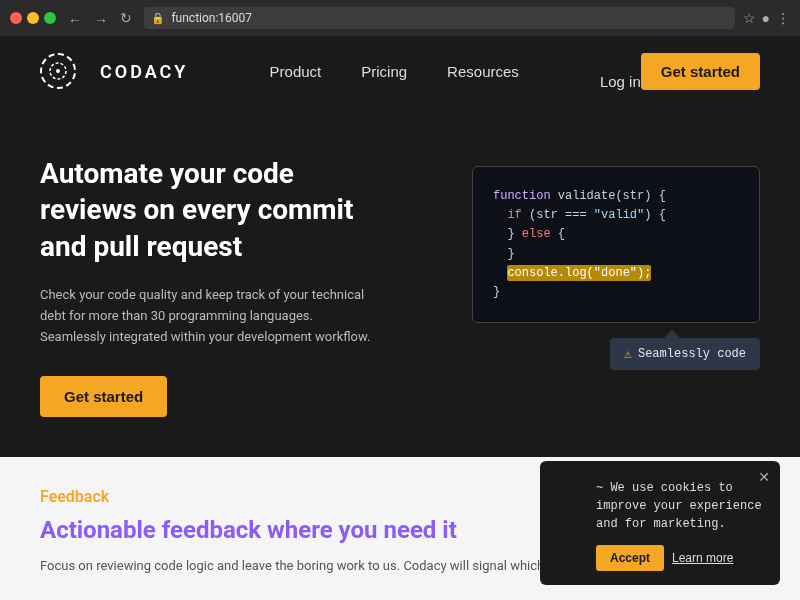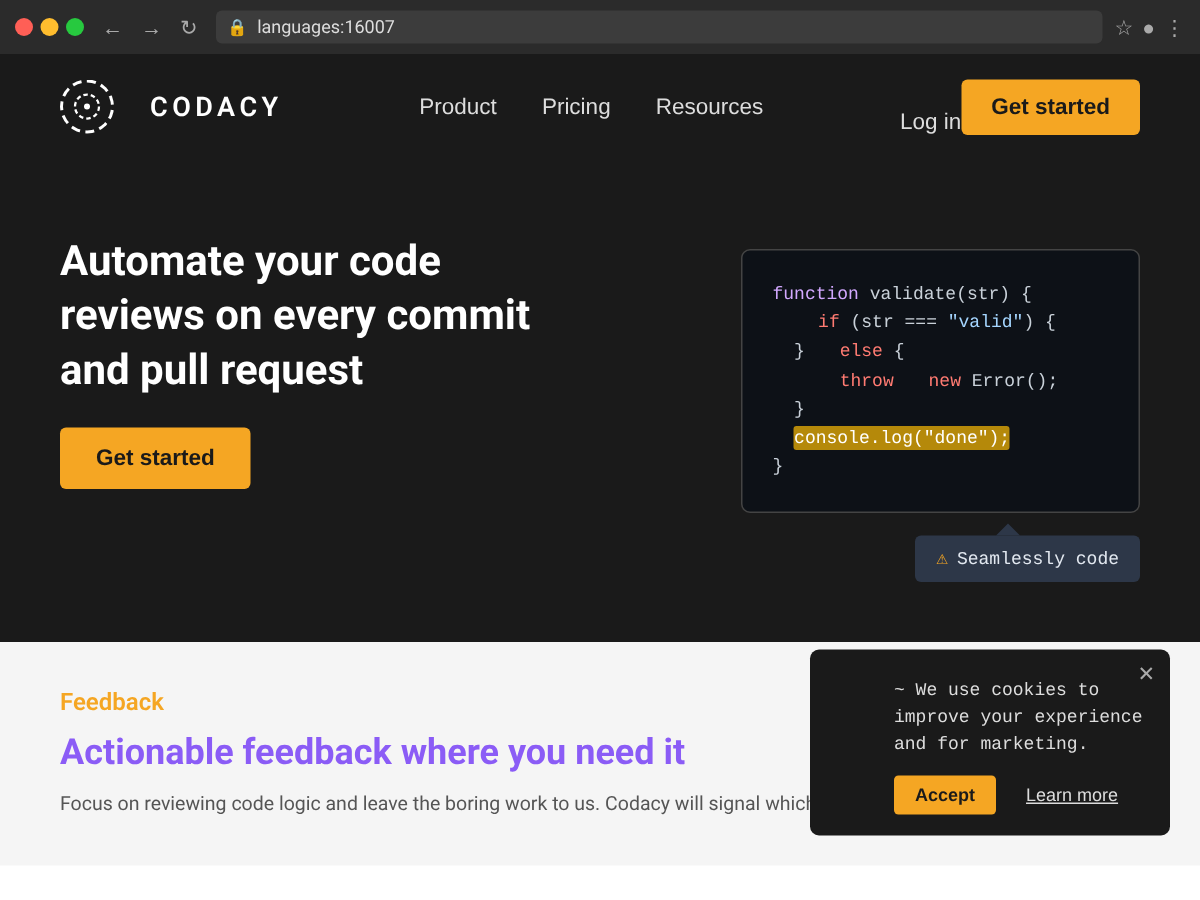--- a/index.html
+++ b/index.html
@@ -44,21 +44,21 @@
     .navbar {
       background: #1a1a1a;
       height: 70px;
       display: flex;
       align-items: center;
       padding: 0 40px;
       justify-content: space-between;
     }
     .logo { display: flex; align-items: center; gap: 24px; color: #fff; font-size: 18px; font-weight: 600; letter-spacing: 3px; text-transform: uppercase; }
     .logo-icon { width: 36px; height: 36px; border: 2px dashed #fff; border-radius: 50%; display: flex; align-items: center; justify-content: center; font-size: 10px; color: #fff; }
-    .nav-links { display: flex; gap: 30px; align-items: center; }
+    .nav-links { display: flex; gap: 40px; align-items: center; }
     .nav-link { color: #ddd; text-decoration: none; font-size: 15px; cursor: pointer; background: none; border: none; }
     .nav-actions { display: flex; align-items: flex-end; }
     .login-btn { color: #ddd; background: none; border: none; font-size: 15px; cursor: pointer; }
     .get-started-nav { background: #f5a623; color: #1a1a1a; border: none; padding: 10px 20px; border-radius: 4px; font-size: 15px; font-weight: 600; cursor: pointer; }
 
     
     .hero {
       background: #1a1a1a;
       padding: 50px 40px 40px 40px;
       display: flex;
@@ -69,31 +69,31 @@
     .hero-content { flex: 1; max-width: 340px; }
     .hero-title { color: #fff; font-size: 28px; font-weight: 700; line-height: 1.3; margin-bottom: 20px; }
     .hero-desc { color: #bbb; font-size: 13px; line-height: 1.6; margin-bottom: 28px; }
     .get-started-btn { background: #f5a623; color: #1a1a1a; border: none; padding: 12px 24px; border-radius: 4px; font-size: 15px; font-weight: 700; cursor: pointer; }
 
     
     .code-window {
       background: #0d1117;
       border: 1px solid #444;
       border-radius: 6px;
-      width: 266px;
+      width: 288px;
       font-family: 'Courier New', monospace;
       font-size: 12px;
       padding: 20px;
       color: #c9d1d9;
       line-height: 1.6;
       position: relative;
       margin-top: 10px;
     }
     .code-highlight { background: #b5890a; color: #fff; display: inline; border-radius: 2px; padding: 1px 0; }
-    .code-keyword { color: #ff7b72; margin-left: 16px; }
+    .code-keyword { color: #ff7b72; }
     .code-string { color: #a5d6ff; }
     .code-func { color: #d2a8ff; }
 
     .tooltip-container { position: relative; display: flex; justify-content: flex-end; margin-top: 15px; }
     .tooltip-arrow {
       position: absolute;
       top: -8px;
       right: 80px;
       width: 0;
       height: 0;
@@ -142,41 +142,41 @@
       position: absolute;
       top: 8px;
       right: 10px;
       background: none;
       border: none;
       color: #aaa;
       cursor: pointer;
       font-size: 14px;
     }
     .cookie-text { margin-bottom: 12px; margin-top: 4px; margin-left: 40px; }
-    .cookie-actions { display: flex; gap: 20px; align-items: center; padding-left: 40px; }
+    .cookie-actions { display: flex; gap: 8px; align-items: center; padding-left: 40px; }
     .accept-btn { background: #f5a623; color: #1a1a1a; border: none; padding: 6px 14px; border-radius: 3px; font-size: 12px; font-weight: 700; cursor: pointer; }
     .learn-more-btn { background: none; border: none; color: #ddd; font-size: 12px; cursor: pointer; text-decoration: underline; }
   </style>
 </head>
 <body>
 
 <div class="browser-chrome">
   <div class="browser-buttons">
     <div class="browser-btn btn-close"></div>
     <div class="browser-btn btn-min"></div>
     <div class="browser-btn btn-max"></div>
   </div>
   <div class="browser-nav-btns">
     <button class="nav-btn">←</button>
     <button class="nav-btn">→</button>
     <button class="nav-btn">↻</button>
   </div>
   <div class="address-bar">
     <span class="lock-icon">🔒</span>
-    <span>languages:16007</span>
+    <span>function:16007</span>
   </div>
   <div class="browser-icons">
     <span>☆</span>
     <span>●</span>
     <span>⋮</span>
   </div>
 </div>
 
 <div class="website">
 
@@ -197,28 +197,28 @@
     </div>
     <div class="nav-actions">
       <button class="login-btn">Log in</button>
       <button class="get-started-nav">Get started</button>
     </div>
   </nav>
 
   <section class="hero">
     <div class="hero-content">
       <h1 class="hero-title">Automate your code reviews on every commit and pull request</h1>
+      <p class="hero-desc">Check your code quality and keep track of your technical debt for more than 30 programming languages. Seamlessly integrated within your development workflow.</p>
       <button class="get-started-btn">Get started</button>
     </div>
     <div style="display: flex; flex-direction: column; align-items: flex-end;">
       <div class="code-window">
         <div><span class="code-func">function</span> validate(str) {</div>
         <div>&nbsp;&nbsp;<span class="code-keyword">if</span> (str === <span class="code-string">"valid"</span>) {</div>
         <div>&nbsp;&nbsp;} <span class="code-keyword">else</span> {</div>
-        <div>&nbsp;&nbsp;&nbsp;&nbsp;<span class="code-keyword">throw</span> <span class="code-keyword">new</span> Error();</div>
         <div>&nbsp;&nbsp;}</div>
         <div>&nbsp;&nbsp;<span class="code-highlight">console.log("done");</span></div>
         <div>}</div>
       </div>
       <div class="tooltip-container" style="width: 290px;">
         <div class="tooltip-arrow"></div>
         <div class="unreachable-tooltip">
           <span class="warn-icon">⚠</span>
           <span>Seamlessly code</span>
         </div>

